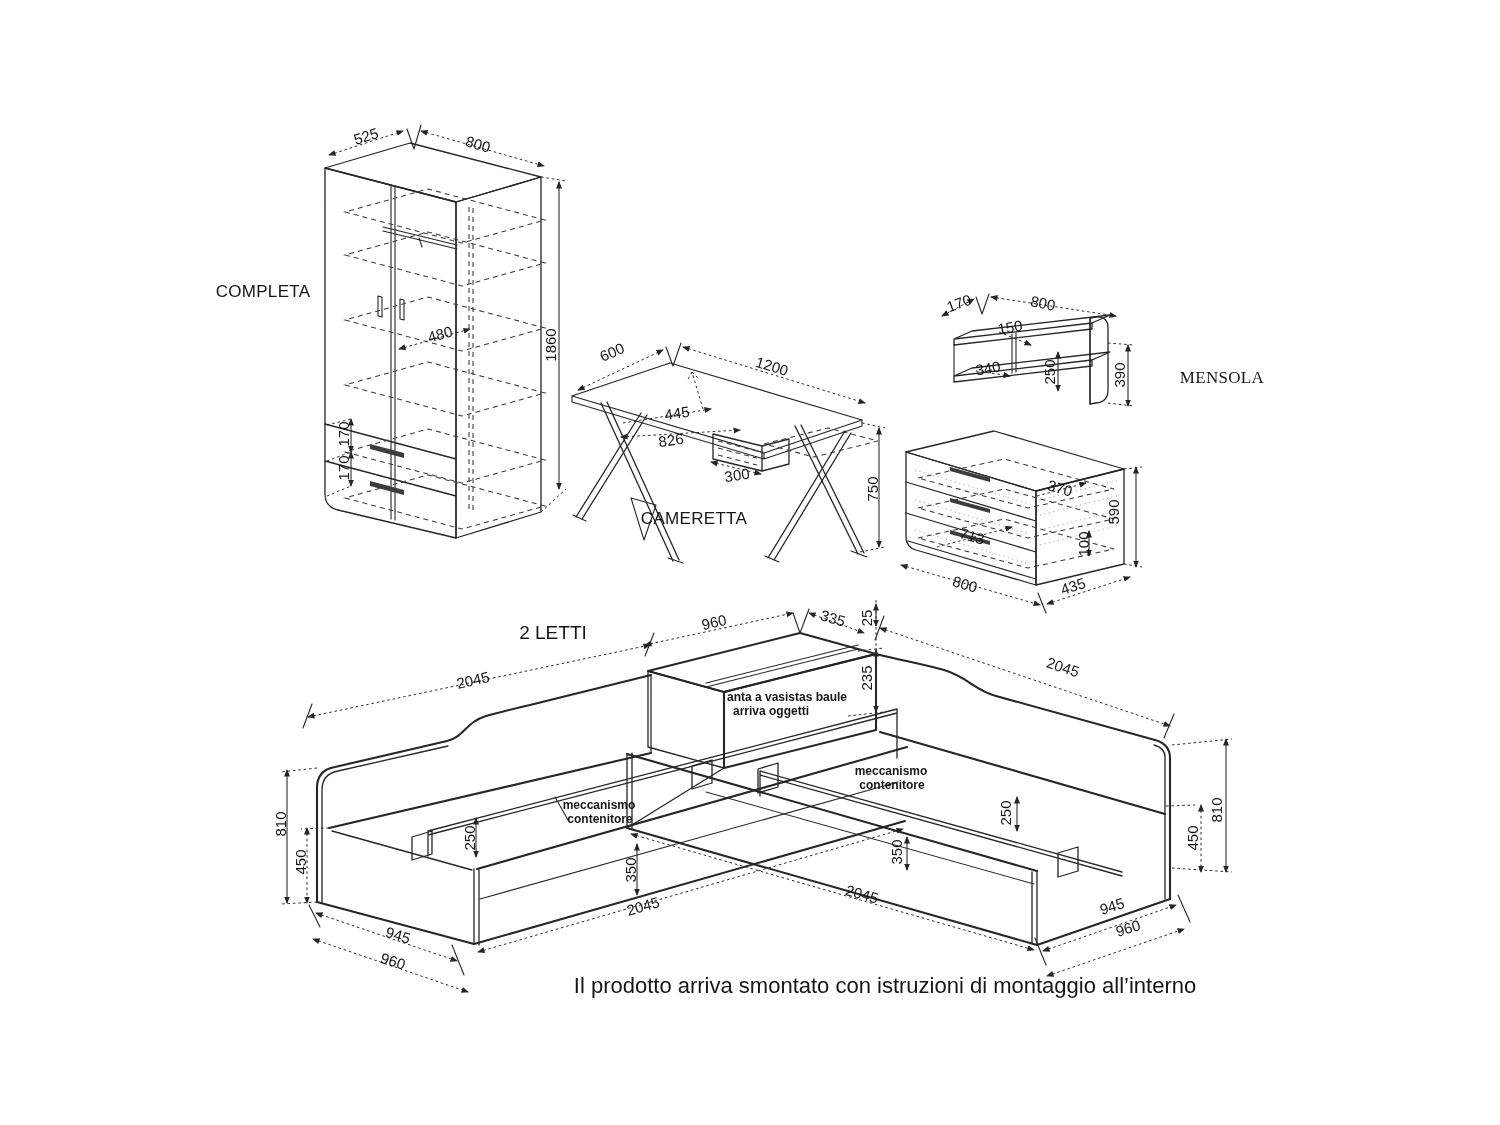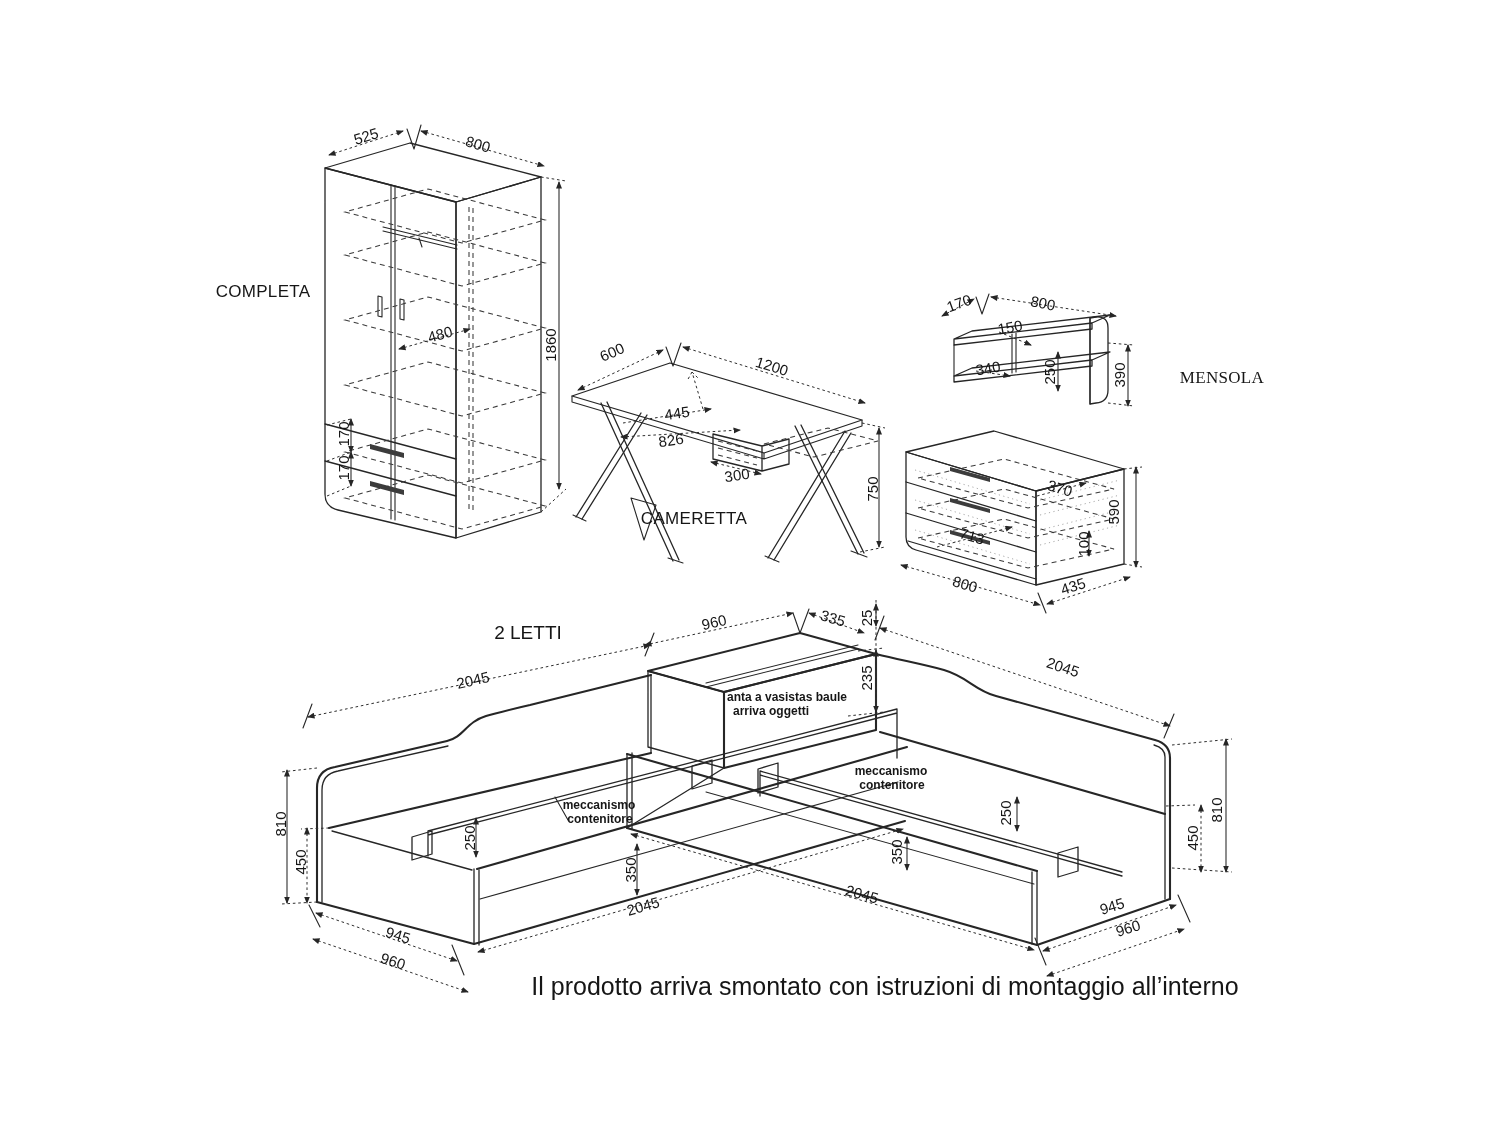--- a/index.html
+++ b/index.html
@@ -11,21 +11,21 @@
   .dbl{stroke-width:1.1;}
   .dsh{fill:none;stroke:#3a3a3a;stroke-width:1.05;stroke-dasharray:5 4;}
   .dim{fill:none;stroke:#2e2e2e;stroke-width:1;stroke-dasharray:2.6 2.8;}
   .dimS{fill:none;stroke:#2e2e2e;stroke-width:1.1;}
   .tex{fill:none;stroke:#9f9f9f;stroke-width:.9;stroke-dasharray:1.2 3.4;}
   .hdl{fill:#3c3c3c;stroke:none;}
   .t{position:absolute;white-space:nowrap;font-size:15px;color:#161616;
      transform:translate(-50%,-50%);}
   .name{font-size:17px;letter-spacing:.3px;}
   .big{font-size:41px;font-weight:600;letter-spacing:.5px;}
-  .note{font-size:25px;}
+  .note{font-size:22px;}
   .letti{font-size:19px;}
   .ann{font-size:12px;font-weight:bold;}
 </style>
 </head>
 <body>
 
 <div class="canvas">
 
 <svg width="1500" height="1125" viewBox="0 0 1500 1125">
   <defs>
@@ -217,21 +217,21 @@
   <div class="t" style="left:1049px;top:372px;transform:translate(-50%,-50%) rotate(-90deg);">250</div>
   <div class="t" style="left:1119px;top:375px;transform:translate(-50%,-50%) rotate(-90deg);">390</div>
 
   <div class="t" style="left:1060px;top:488px;transform:translate(-50%,-50%) rotate(16deg);">370</div>
   <div class="t" style="left:972px;top:536px;transform:translate(-50%,-50%) rotate(16deg);">713</div>
   <div class="t" style="left:1083px;top:544px;transform:translate(-50%,-50%) rotate(-90deg);">100</div>
   <div class="t" style="left:1113px;top:512px;transform:translate(-50%,-50%) rotate(-90deg);">590</div>
   <div class="t" style="left:965px;top:584px;transform:translate(-50%,-50%) rotate(16deg);">800</div>
   <div class="t" style="left:1073px;top:586px;transform:translate(-50%,-50%) rotate(-18deg);">435</div>
 
-  <div class="t letti" style="left:528px;top:633px;">2 LETTI</div>
+  <div class="t letti" style="left:553px;top:633px;">2 LETTI</div>
   <div class="t ann" style="left:787px;top:697px;">anta a vasistas baule</div>
   <div class="t ann" style="left:771px;top:711px;">arriva oggetti</div>
   <div class="t ann" style="left:599px;top:805px;">meccanismo</div>
   <div class="t ann" style="left:600px;top:819px;">contenitore</div>
   <div class="t ann" style="left:891px;top:771px;">meccanismo</div>
   <div class="t ann" style="left:892px;top:785px;">contenitore</div>
 
   <div class="t" style="left:473px;top:680px;transform:translate(-50%,-50%) rotate(-13deg);">2045</div>
   <div class="t" style="left:714px;top:622px;transform:translate(-50%,-50%) rotate(-13deg);">960</div>
   <div class="t" style="left:833px;top:618px;transform:translate(-50%,-50%) rotate(16deg);">335</div>

